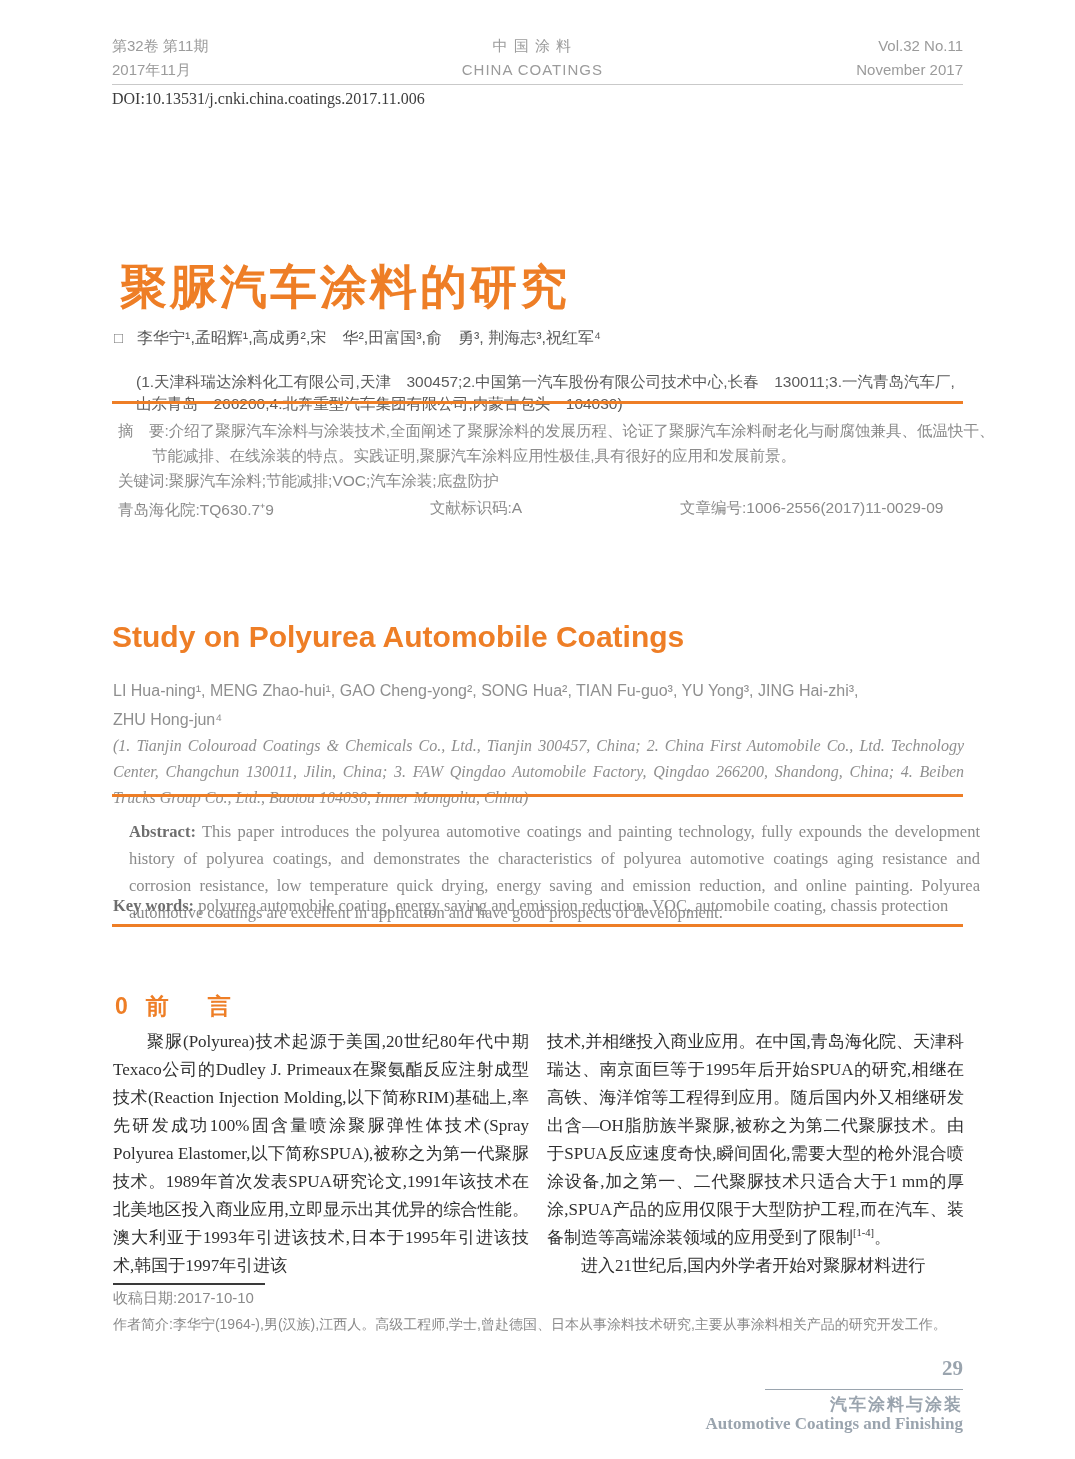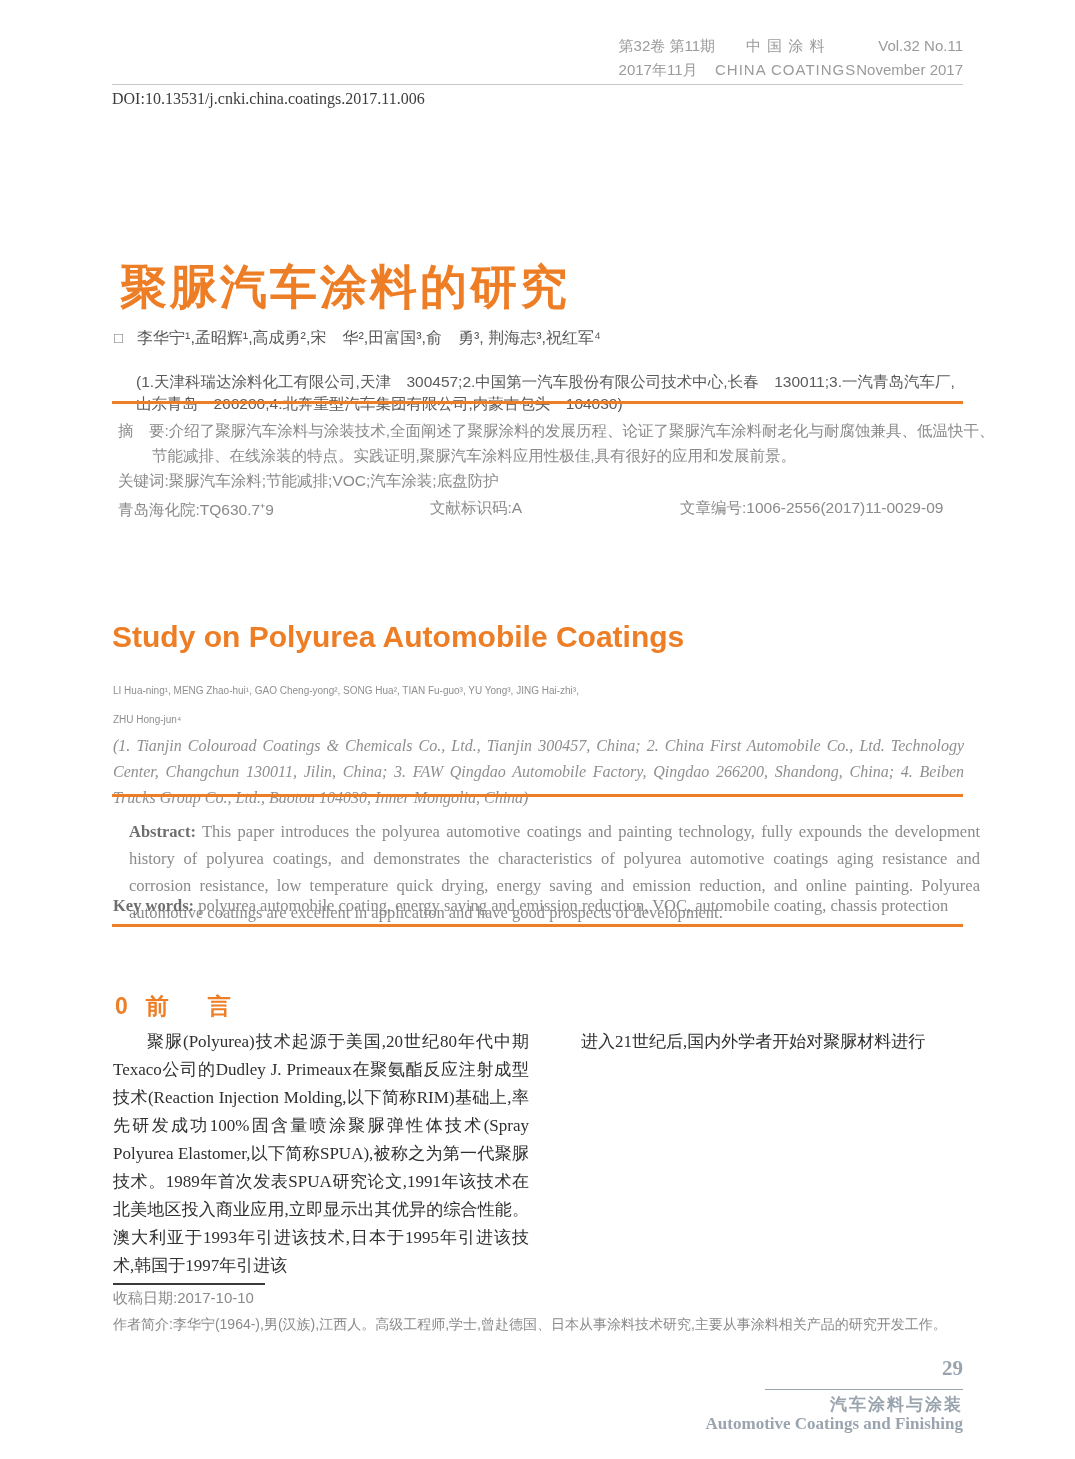--- a/index.html
+++ b/index.html
@@ -6,21 +6,21 @@
   .page{
     position:relative;
     width:1075px;height:1459px;
     margin:0 auto;
     background:#ffffff;
     font-family:"Liberation Sans",sans-serif;
     color:#2f2f2f;
     overflow:hidden;
   }
   
-  .jheader{position:absolute;top:34px;left:112px;width:851px;display:flex;justify-content:flex-end;color:#9b9b9b;font-size:15px;line-height:24px;}
+  .jheader{position:absolute;top:34px;left:112px;width:851px;display:flex;justify-content:space-between;color:#9b9b9b;font-size:15px;line-height:24px;}
   .jheader .hl{text-align:left;}
   .jheader .hc{text-align:center;letter-spacing:1px;}
   .jheader .hr{text-align:right;}
   .header-rule{position:absolute;top:84px;left:112px;width:851px;border-top:1px solid #c9c9c9;}
   .doi{position:absolute;top:90px;left:112px;font-family:"Liberation Serif",serif;font-size:16px;color:#3c3c3c;}
   
   .title-cn{position:absolute;top:248px;left:112px;margin:8px;font-size:47px;font-weight:900;color:#EE7E26;letter-spacing:3px;}
   .authors-cn{position:absolute;top:328px;left:114px;font-size:16px;color:#5a5a5a;}
   .authors-cn .marker{display:inline-block;margin-right:14px;color:#777;font-size:15px;}
   .affil-cn{position:absolute;top:356px;left:136px;width:830px;font-size:15.5px;color:#5a5a5a;line-height:22px;margin-top:15px;}
@@ -32,21 +32,21 @@
   .hang{padding-left:34px;text-indent:-34px;}
   .abstract-cn{position:absolute;top:418px;left:118px;width:845px;font-size:15.5px;color:#8a8a8a;line-height:25px;}
   .keywords-cn{position:absolute;top:471px;left:118px;width:845px;font-size:15.5px;color:#8a8a8a;}
   .meta-row{position:absolute;top:498px;left:118px;width:845px;height:24px;font-size:15.5px;color:#8a8a8a;}
   .meta-row .m1{position:absolute;left:0;}
   .meta-row .m2{position:absolute;left:312px;}
   .meta-row .m3{position:absolute;left:562px;}
   sup,.supref{vertical-align:super;font-size:0.62em;line-height:0;}
   
   .title-en{position:absolute;top:620px;left:112px;margin:0;font-size:30px;font-weight:bold;color:#EE7E26;}
-  .authors-en{position:absolute;top:676px;left:113px;width:851px;font-size:10px;color:#8f8f8f;line-height:29px;}
+  .authors-en{position:absolute;top:676px;left:113px;width:851px;font-size:16px;color:#8f8f8f;line-height:29px;}
   .affil-en{position:absolute;top:733px;left:113px;width:851px;font-family:"Liberation Serif",serif;font-style:italic;font-size:16px;color:#8f8f8f;line-height:26px;text-align:justify;}
   .abstract-en{position:absolute;top:802px;left:113px;width:851px;font-family:"Liberation Serif",serif;font-size:16.5px;color:#8a8a8a;line-height:27px;text-align:justify;margin:16px;}
   .abstract-en .blabel,.keywords-en .blabel{font-weight:bold;color:#6e6e6e;}
   .keywords-en{position:absolute;top:896px;left:113px;width:851px;font-family:"Liberation Serif",serif;font-size:16.5px;color:#8a8a8a;margin:0;}
   
   .section-head{position:absolute;top:991px;left:115px;margin:0;font-size:23px;font-weight:bold;color:#EE7E26;}
   .section-head .snum{margin-right:18px;}
   .section-head .stitle{letter-spacing:8px;}
   .bodycols{position:absolute;top:1028px;left:113px;width:851px;}
   .col{position:absolute;top:0;width:416px;font-family:"Liberation Serif",serif;font-size:17px;line-height:28px;color:#2f2f2f;text-align:justify;}
@@ -123,20 +123,21 @@
 
   <h3 class="section-head">
     <span class="snum">0</span><span class="stitle">前　言</span>
   </h3>
 
   <div class="bodycols">
     <div class="col col-left">
       <p class="indent">聚脲(Polyurea)技术起源于美国,20世纪80年代中期Texaco公司的Dudley J. Primeaux在聚氨酯反应注射成型技术(Reaction Injection Molding,以下简称RIM)基础上,率先研发成功100%固含量喷涂聚脲弹性体技术(Spray Polyurea Elastomer,以下简称SPUA),被称之为第一代聚脲技术。1989年首次发表SPUA研究论文,1991年该技术在北美地区投入商业应用,立即显示出其优异的综合性能。澳大利亚于1993年引进该技术,日本于1995年引进该技术,韩国于1997年引进该</p>
     </div>
     <div class="col col-right">
+      <p><span>技术,并相继投入商业应用。在中国,青岛海化院、天津科瑞达、南京面巨等于1995年后开始SPUA的研究,相继在高铁、海洋馆等工程得到应用。随后国内外又相继研发出含—OH脂肪族半聚脲,被称之为第二代聚脲技术。由于SPUA反应速度奇快,瞬间固化,需要大型的枪外混合喷涂设备,加之第一、二代聚脲技术只适合大于1 mm的厚涂,SPUA产品的应用仅限于大型防护工程,而在汽车、装备制造等高端涂装领域的应用受到了限制</span><span class="supref">[1-4]</span><span>。</span></p>
       <p class="indent">进入21世纪后,国内外学者开始对聚脲材料进行</p>
     </div>
   </div>
 
   <div class="fn-sep"></div>
   <div class="fn-received">
     <span>收稿日期:</span><span>2017-10-10</span>
   </div>
   <div class="fn-bio">
     <span>作者简介:</span><span>李华宁(1964-),男(汉族),江西人。高级工程师,学士,曾赴德国、日本从事涂料技术研究,主要从事涂料相关产品的研究开发工作。</span>

